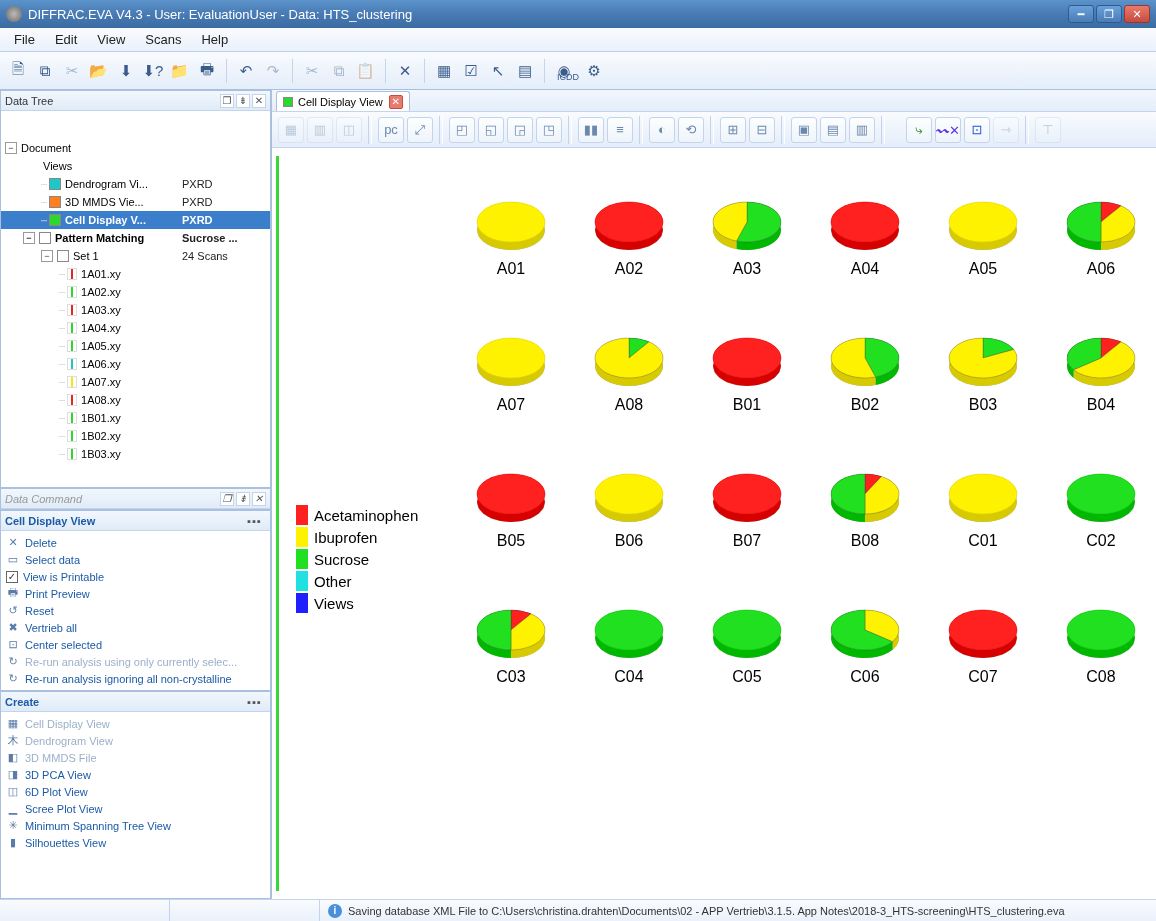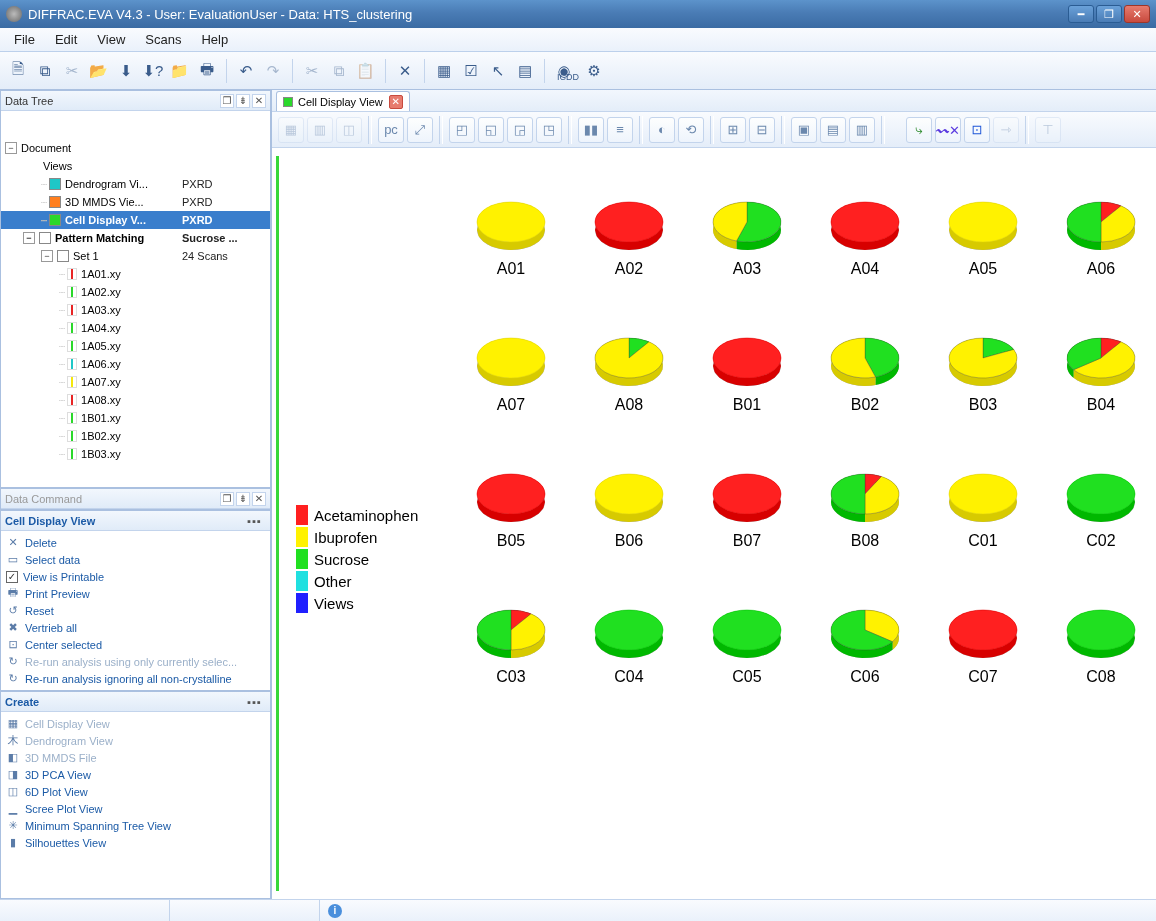--- a/index.html
+++ b/index.html
@@ -49,21 +49,21 @@
 .tree-row.bold { font-weight:bold;}
 .node-toggle { width:12px; height:12px; border:1px solid #999; display:inline-flex;align-items:center;justify-content:center; font-size:9px; margin-right:4px; background:#fff; color:#333;}
 .node-spacer { display:inline-block; width:18px;}
 .swatch { width:12px; height:12px; margin-right:4px; border:1px solid #888; flex-shrink:0;}
 .scan-swatch { width:10px; height:12px; margin-right:4px; border:1px solid #ddd; display:inline-flex; align-items:center; justify-content:center;}
 .scan-swatch span{ width:2px; height:10px; }
 .dotline { color:#bbb; margin-right:2px; font-size:10px;}
 
 
 .datacommand { flex:0 0 20px; }
-.datacommand .panel-header { color:#999; }
+.datacommand .panel-header { color:#999;font-style:italic; }
 
 
 .cdv-panel { flex:0 0 170px; }
 .cdv-body { padding:3px; font-size:11px; color:#1b5aa6; }
 .cdv-item { display:flex; align-items:center; height:17px; gap:5px; padding:0 2px; }
 .cdv-item .cicon { width:14px; display:inline-block; text-align:center; color:#5b7ca8; font-size:11px;}
 .cdv-item.muted { color:#9bb0c9;}
 .cdv-check { width:12px;height:12px;border:1px solid #666;display:inline-flex;align-items:center;justify-content:center;font-size:10px;color:#333;}
 
 
@@ -651,14 +651,15 @@
         </div>
     </div>
   </div>
 </div>
 
 <div class="statusbar">
   <div class="status-seg"></div>
   <div class="status-seg"></div>
   <div class="status-msg">
     <span class="info-icon">i</span>
+    <span>Saving database XML File to C:\Users\christina.drahten\Documents\02 - APP Vertrieb\3.1.5. App Notes\2018-3_HTS-screening\HTS_clustering.eva</span>
   </div>
 </div>
 
 </body></html>

